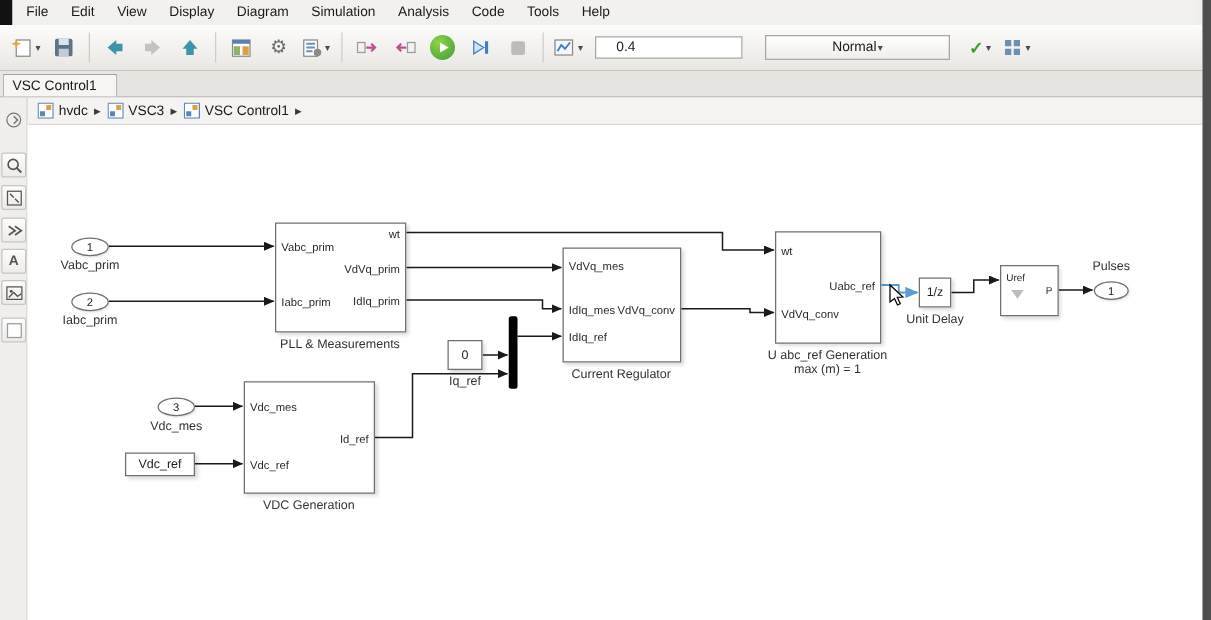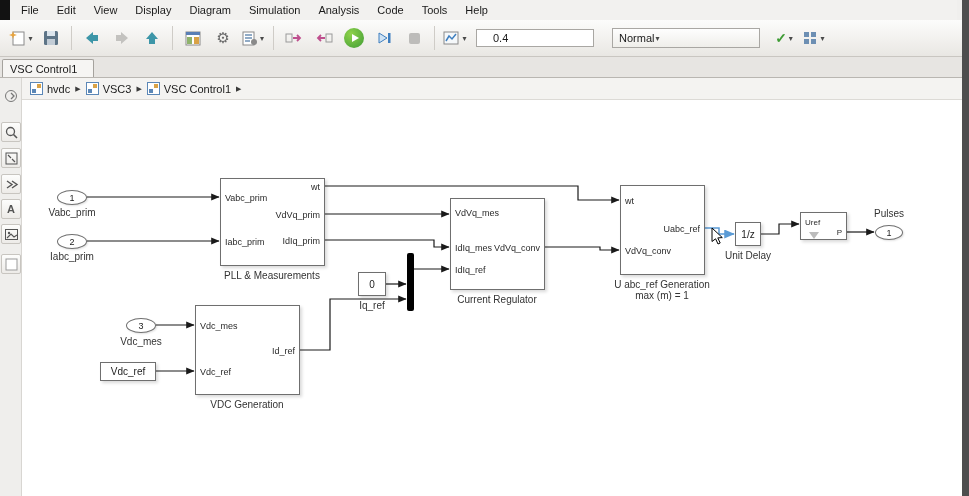--- a/index.html
+++ b/index.html
@@ -9,21 +9,21 @@
   
   .menubar{position:absolute;left:10px;top:0;width:945px;height:20px;background:#f2f1ef;display:flex;align-items:center;padding-left:2px;}
   .menu-item{font-size:11px;color:#1a1a1a;padding:3px 9px;cursor:default;}
   
   .toolbar{position:absolute;left:0;top:20px;width:962px;height:37px;background:linear-gradient(#fcfcfb,#e9e7e3);border-bottom:1px solid #c9c6c1;display:flex;align-items:center;padding-left:6px;box-sizing:border-box;}
   .tbtn{height:26px;min-width:24px;display:flex;align-items:center;justify-content:center;border-radius:3px;margin:0 1px;gap:1px;padding:0 2px;}
   .sep{width:1px;height:24px;background:#cfccc7;margin:0 5px;}
   .caret{font-size:8px;color:#4a4a4a;margin-left:1px;}
   .gear{font-size:15px;color:#6b6b6b;line-height:16px;}
   .time-field{width:84px;height:16px;border:1px solid #a9a7a3;font-size:11px;padding:0 16px;background:#fff;color:#1a1a1a;margin:0 6px;font-family:"Liberation Sans",sans-serif;}
-  .mode-select{width:148px;height:20px;border:1px solid #a9a7a3;background:linear-gradient(#fefefe,#efeeea);display:flex;align-items:center;justify-content:flex-start;padding:0 6px;font-size:11px;color:#1a1a1a;margin-left:12px;box-sizing:border-box;}
+  .mode-select{width:148px;height:20px;border:1px solid #a9a7a3;background:linear-gradient(#fefefe,#efeeea);display:flex;align-items:center;justify-content:center;padding:0 6px;font-size:11px;color:#1a1a1a;margin-left:12px;box-sizing:border-box;}
   .run-circle{width:20px;height:20px;border-radius:50%;background:radial-gradient(circle at 35% 30%,#8fd24a,#3f9c35);display:flex;align-items:center;justify-content:center;}
   .run-tri{width:0;height:0;border-left:7px solid #fff;border-top:4.5px solid transparent;border-bottom:4.5px solid transparent;margin-left:2px;}
   .stop-square{width:11px;height:11px;background:#bdbcba;border-radius:2px;}
   .checkmark{font-size:14px;font-weight:bold;color:#3f9c35;line-height:14px;}
   
   .tabbar{position:absolute;left:0;top:57px;width:962px;height:21px;background:#e7e5e2;border-bottom:1px solid #b9b6b1;box-sizing:border-box;}
   .tab{position:absolute;left:2px;top:2px;height:18px;width:92px;background:#f6f5f3;border:1px solid #a5a29d;border-bottom:none;border-radius:2px 2px 0 0;font-size:11px;color:#1a1a1a;display:flex;align-items:center;padding-left:7px;box-sizing:border-box;}
   
   .crumbbar{position:absolute;left:22px;top:78px;width:940px;height:22px;background:#f4f3f1;border-bottom:1px solid #dcdad6;display:flex;align-items:center;padding-left:8px;font-size:11px;color:#1a1a1a;box-sizing:border-box;}
   .crumb{display:flex;align-items:center;gap:4px;margin-right:5px;text-align:center;}
@@ -328,21 +328,21 @@
     <div class="cap" style="left:575px;top:179px;width:130px">
       <div>U abc_ref Generation</div>
       <div>max (m) = 1</div>
     </div>
 
     <div class="blk center" style="left:713px;top:122px;width:26px;height:24px">
         <span>1/z</span>
       </div>
     <div class="cap" style="left:686px;top:150px;width:80px">Unit Delay</div>
 
-    <div class="blk" style="left:778px;top:112px;width:47px;height:28px">
+    <div class="blk" style="left:778px;top:112px;width:47px;height:41px">
       <span class="pl" style="top:4px;font-size:8px">Uref</span>
       <span class="pr" style="top:14px;font-size:8px">P</span>
       <div class="pwm-arrow"></div>
     </div>
 
     <div class="cap" style="left:837px;top:108px;width:60px">Pulses</div>
     <div class="oval" style="left:853px;top:125px;width:28px;height:15px;line-height:14px"><span>1</span></div>
   </div>
 
   <div class="right-strip"></div>

